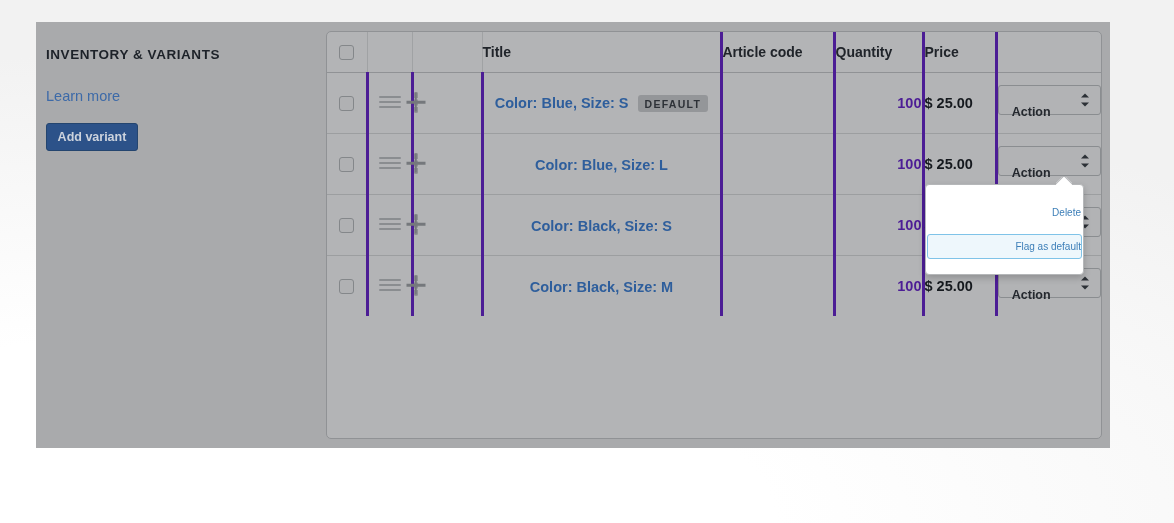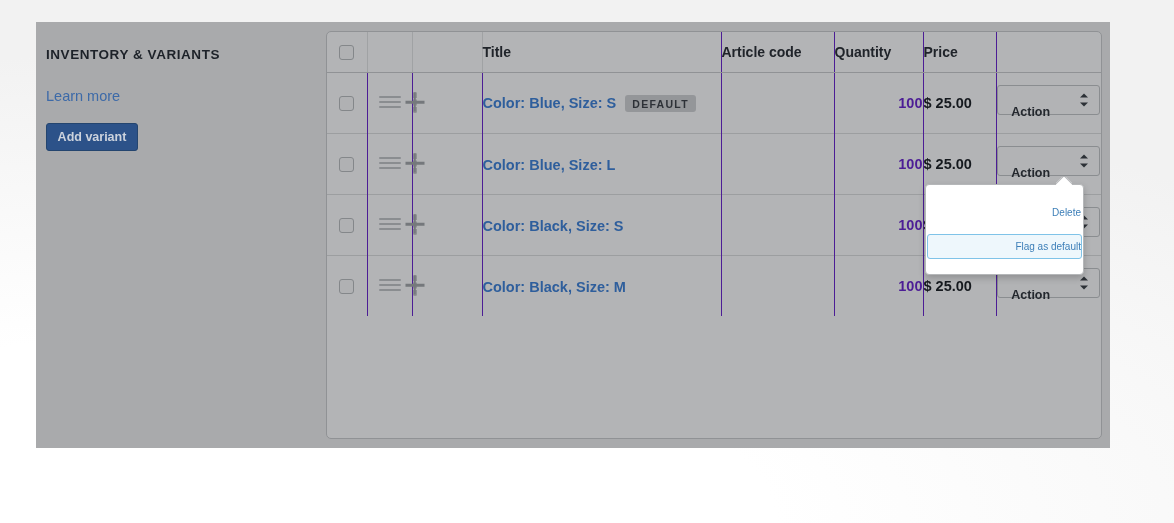--- a/index.html
+++ b/index.html
@@ -84,21 +84,21 @@
     background: #b3b4b6;
     overflow: visible;
   }
   table.variants {
     border-collapse: collapse;
     width: 100%;
     table-layout: fixed;
   }
   table.variants th,
   table.variants td {
-    border-right: 1px solid #4c1d95;
+    border-right: 3px solid #4c1d95;
     padding: 0;
     vertical-align: middle;
     background: transparent;
   }
   table.variants th:last-child,
   table.variants td:last-child { border-right: none; }
 
   thead tr { height: 40px; }
   thead th {
     border-bottom: 1px solid #909295;
@@ -118,21 +118,21 @@
   thead th.c-price { width: 73px; }
   thead th.c-act   { width: 105px; border-right: none; }
   thead th.c-check, thead th.c-drag, thead th.c-img { border-right: 1px solid #a0a2a4; }
 
   tbody tr { height: 61px; }
   tbody tr + tr td { border-top: 1px solid #9c9e a0; }
   tbody td { border-top: 1px solid #9c9ea0; border-right: none; }
   tbody tr:first-child td { border-top: none; }
 
   td.c-check { text-align: center; }
-  td.c-title { padding-left: 12px; }
+  td.c-title { padding-left: 12px; text-align: center; }
   td.c-qty   { text-align: right; padding-right: 16px; font-size: 14.5px; font-weight: bold; color: #4c1d95; }
   td.c-price { text-align: left;  padding-left: 12px; font-size: 14.5px; font-weight: bold; color: #15191e; white-space: nowrap; }
   td.c-act   { text-align: center; }
 
   
   .cbox {
     display: inline-block;
     width: 15px; height: 15px;
     border: 1px solid #84878a;
     border-radius: 3px;

